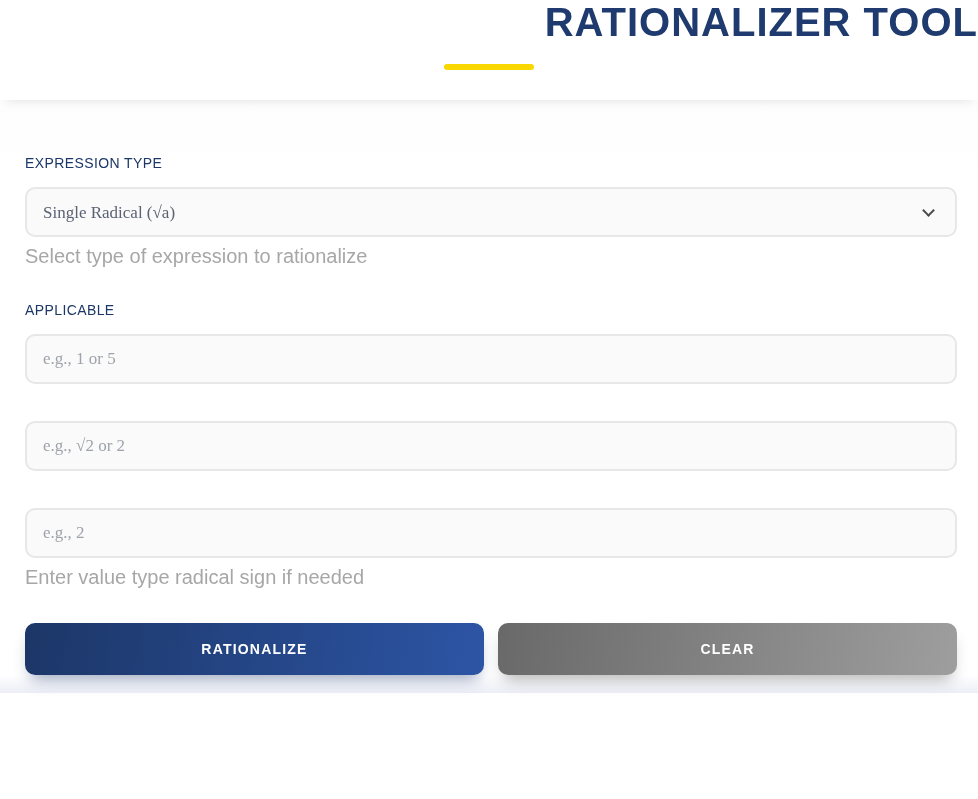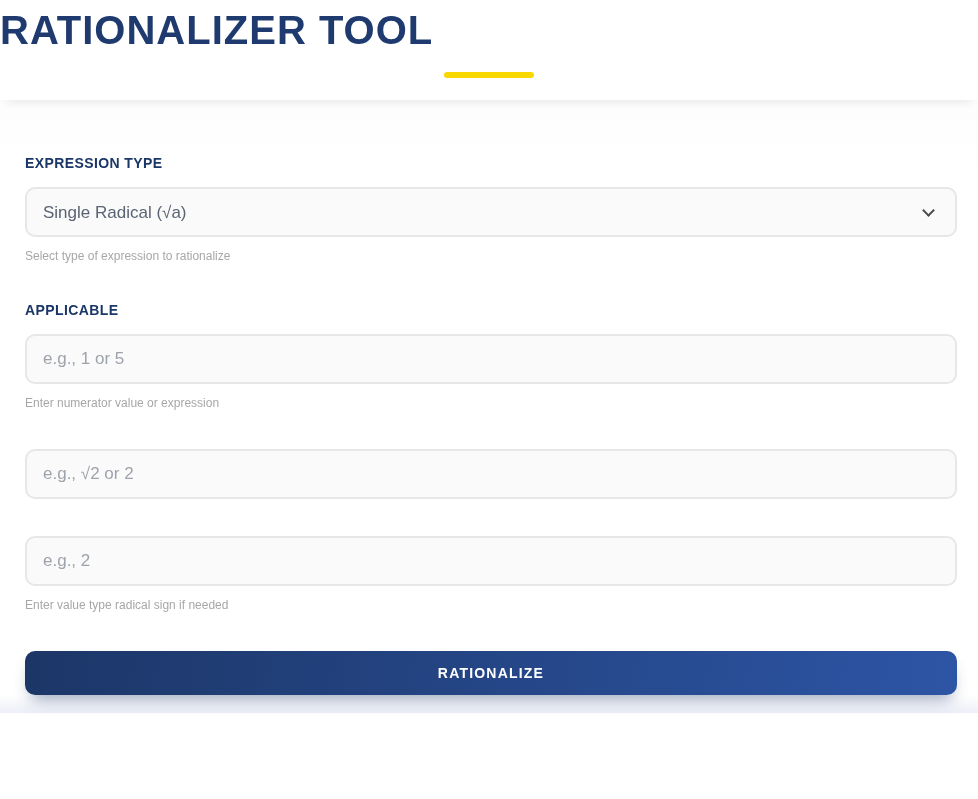--- a/index.html
+++ b/index.html
@@ -13,22 +13,21 @@
   }
 
   
   .header {
     height: 100px;
     background: #ffffff;
     box-shadow: 0 7px 10px -6px rgba(0,0,0,0.10);
     position: relative;
   }
   .page-title {
-    padding-top: 8px;
-    text-align: left;
+    text-align: right;
     font-size: 40px;
     line-height: 44px;
     font-weight: 800;
     letter-spacing: 1px;
     color: #1e3a6e;
   }
   .title-underline {
     width: 90px;
     height: 6px;
     border-radius: 3px;
@@ -39,34 +38,34 @@
   
   .main {
     padding: 55px 21px 0 25px;
     background: linear-gradient(180deg, #fdfdfe 0%, #ffffff 12%, #ffffff 100%);
   }
   .field { margin-bottom: 37px; }
   .field-label {
     display: block;
     font-size: 14px;
     line-height: 16px;
-    font-weight: bold;
+    font-weight: normal;
     letter-spacing: 0.4px;
     color: #1b3767;
     margin-bottom: 16px;
   }
   .control-wrap { position: relative; }
   .control {
     display: block;
     width: 100%;
     height: 50px;
     background: #fafafa;
     border: 2px solid #e7e7e7;
     border-radius: 10px;
-    font-family: Liberation Sans, sans-serif;
+    font-family: Liberation Serif, serif;
     font-size: 17px;
     color: #5a6373;
     padding: 0 40px 0 16px;
     outline: none;
   }
   select.control {
     appearance: none;
     -webkit-appearance: none;
     -moz-appearance: none;
   }
@@ -78,34 +77,34 @@
     top: 19px;
     width: 9px;
     height: 9px;
     border-right: 2.5px solid #4a4a4a;
     border-bottom: 2.5px solid #4a4a4a;
     transform: rotate(45deg);
     pointer-events: none;
   }
   .helper {
     margin-top: 11px;
-    font-size: 12px;
+    font-size: 20px;
     line-height: 17px;
     color: #a7a7a7;
   }
 
   
   .button-row {
     display: flex;
     gap: 14px;
     margin-top: 30px;
   }
   .btn {
     flex: 1;
-    height: 44px;
+    height: 52px;
     border: none;
     border-radius: 10px;
     font-family: "Liberation Sans", sans-serif;
     font-size: 14px;
     font-weight: bold;
     letter-spacing: 1.2px;
     color: #ffffff;
     cursor: pointer;
   }
   .btn-primary {
@@ -142,35 +141,35 @@
       <span class="chevron"></span>
     </div>
     <div class="helper">Select type of expression to rationalize</div>
   </div>
 
   <div class="field">
     <label class="field-label">APPLICABLE</label>
     <div class="control-wrap">
       <input type="text" class="control" placeholder="e.g., 1 or 5" style="">
     </div>
-    <div class="helper">Enter numerator value or expression</div>
   </div>
 
   <div class="field">
     <div class="control-wrap">
       <input type="text" class="control" placeholder="e.g., √2 or 2" style="">
     </div>
   </div>
 
   <div class="field">
     <div class="control-wrap">
       <input type="text" class="control" placeholder="e.g., 2" style="">
     </div>
     <div class="helper">Enter value type radical sign if needed</div>
   </div>
 
   <div class="button-row">
     <button class="btn btn-primary">RATIONALIZE</button>
+    <button class="btn btn-secondary">CLEAR</button>
   </div>
 
 </div>
 
 <div class="bottom-fade"></div>
 
 </body></html>

